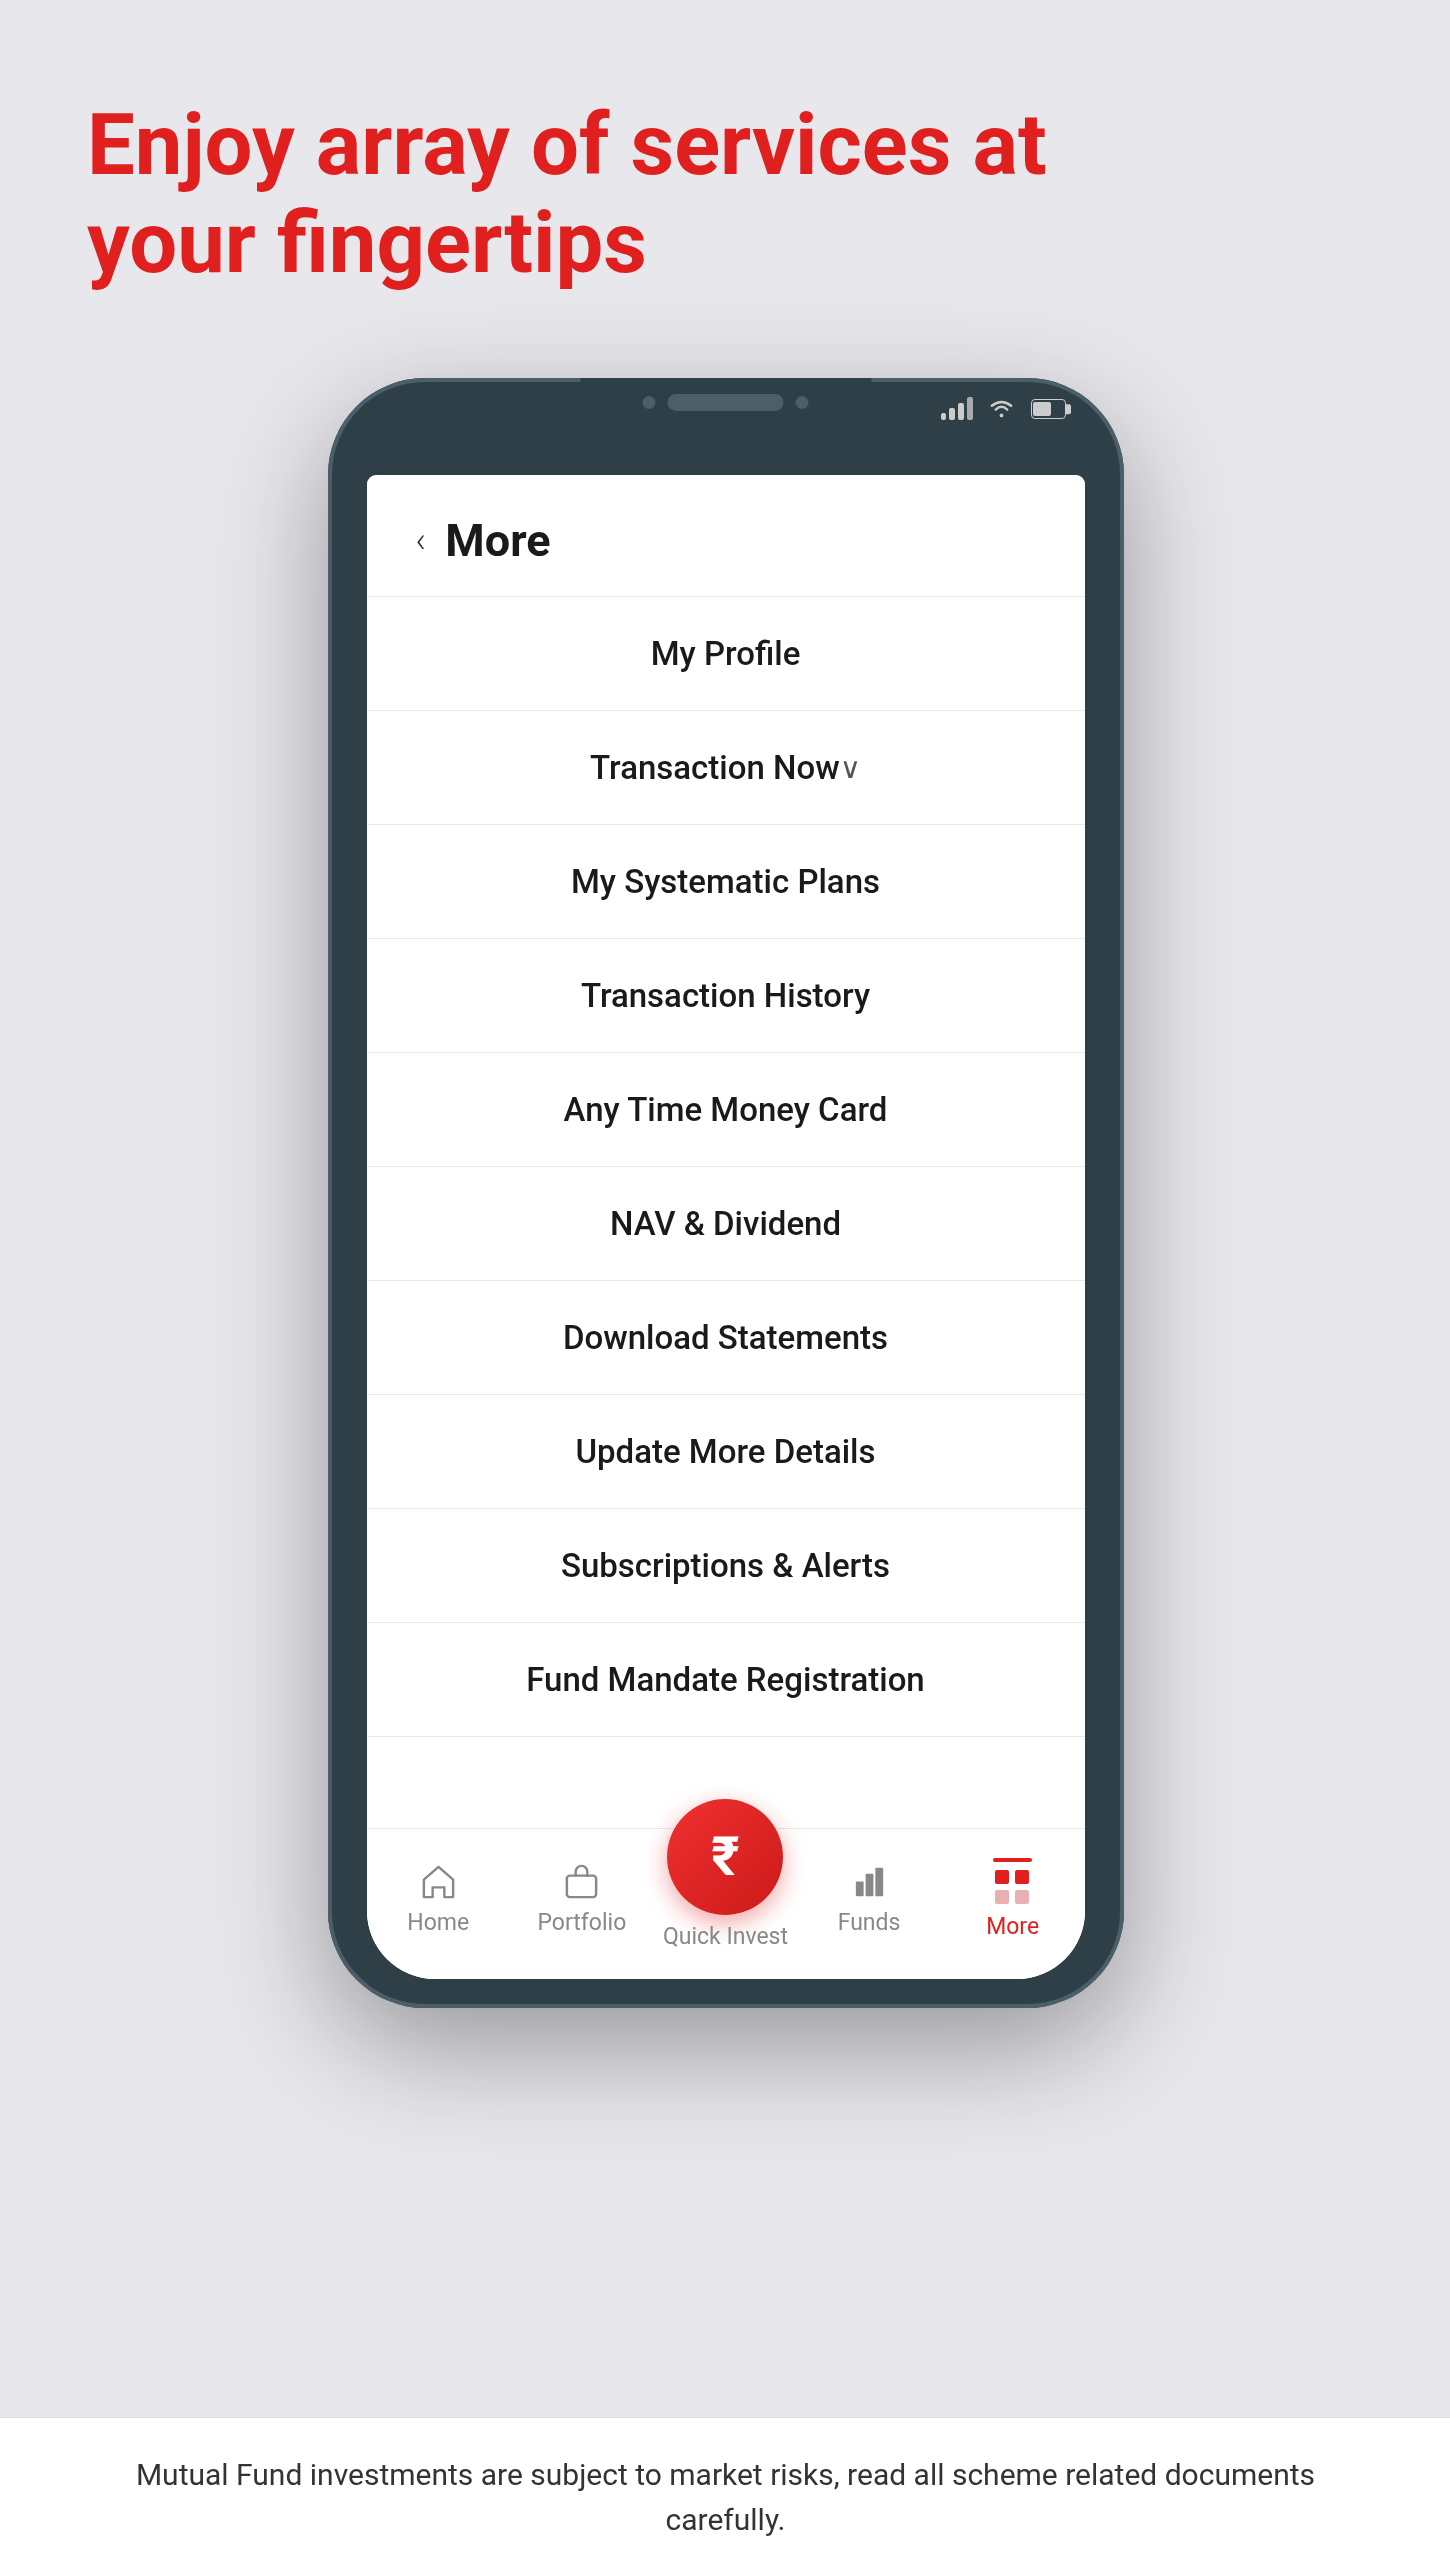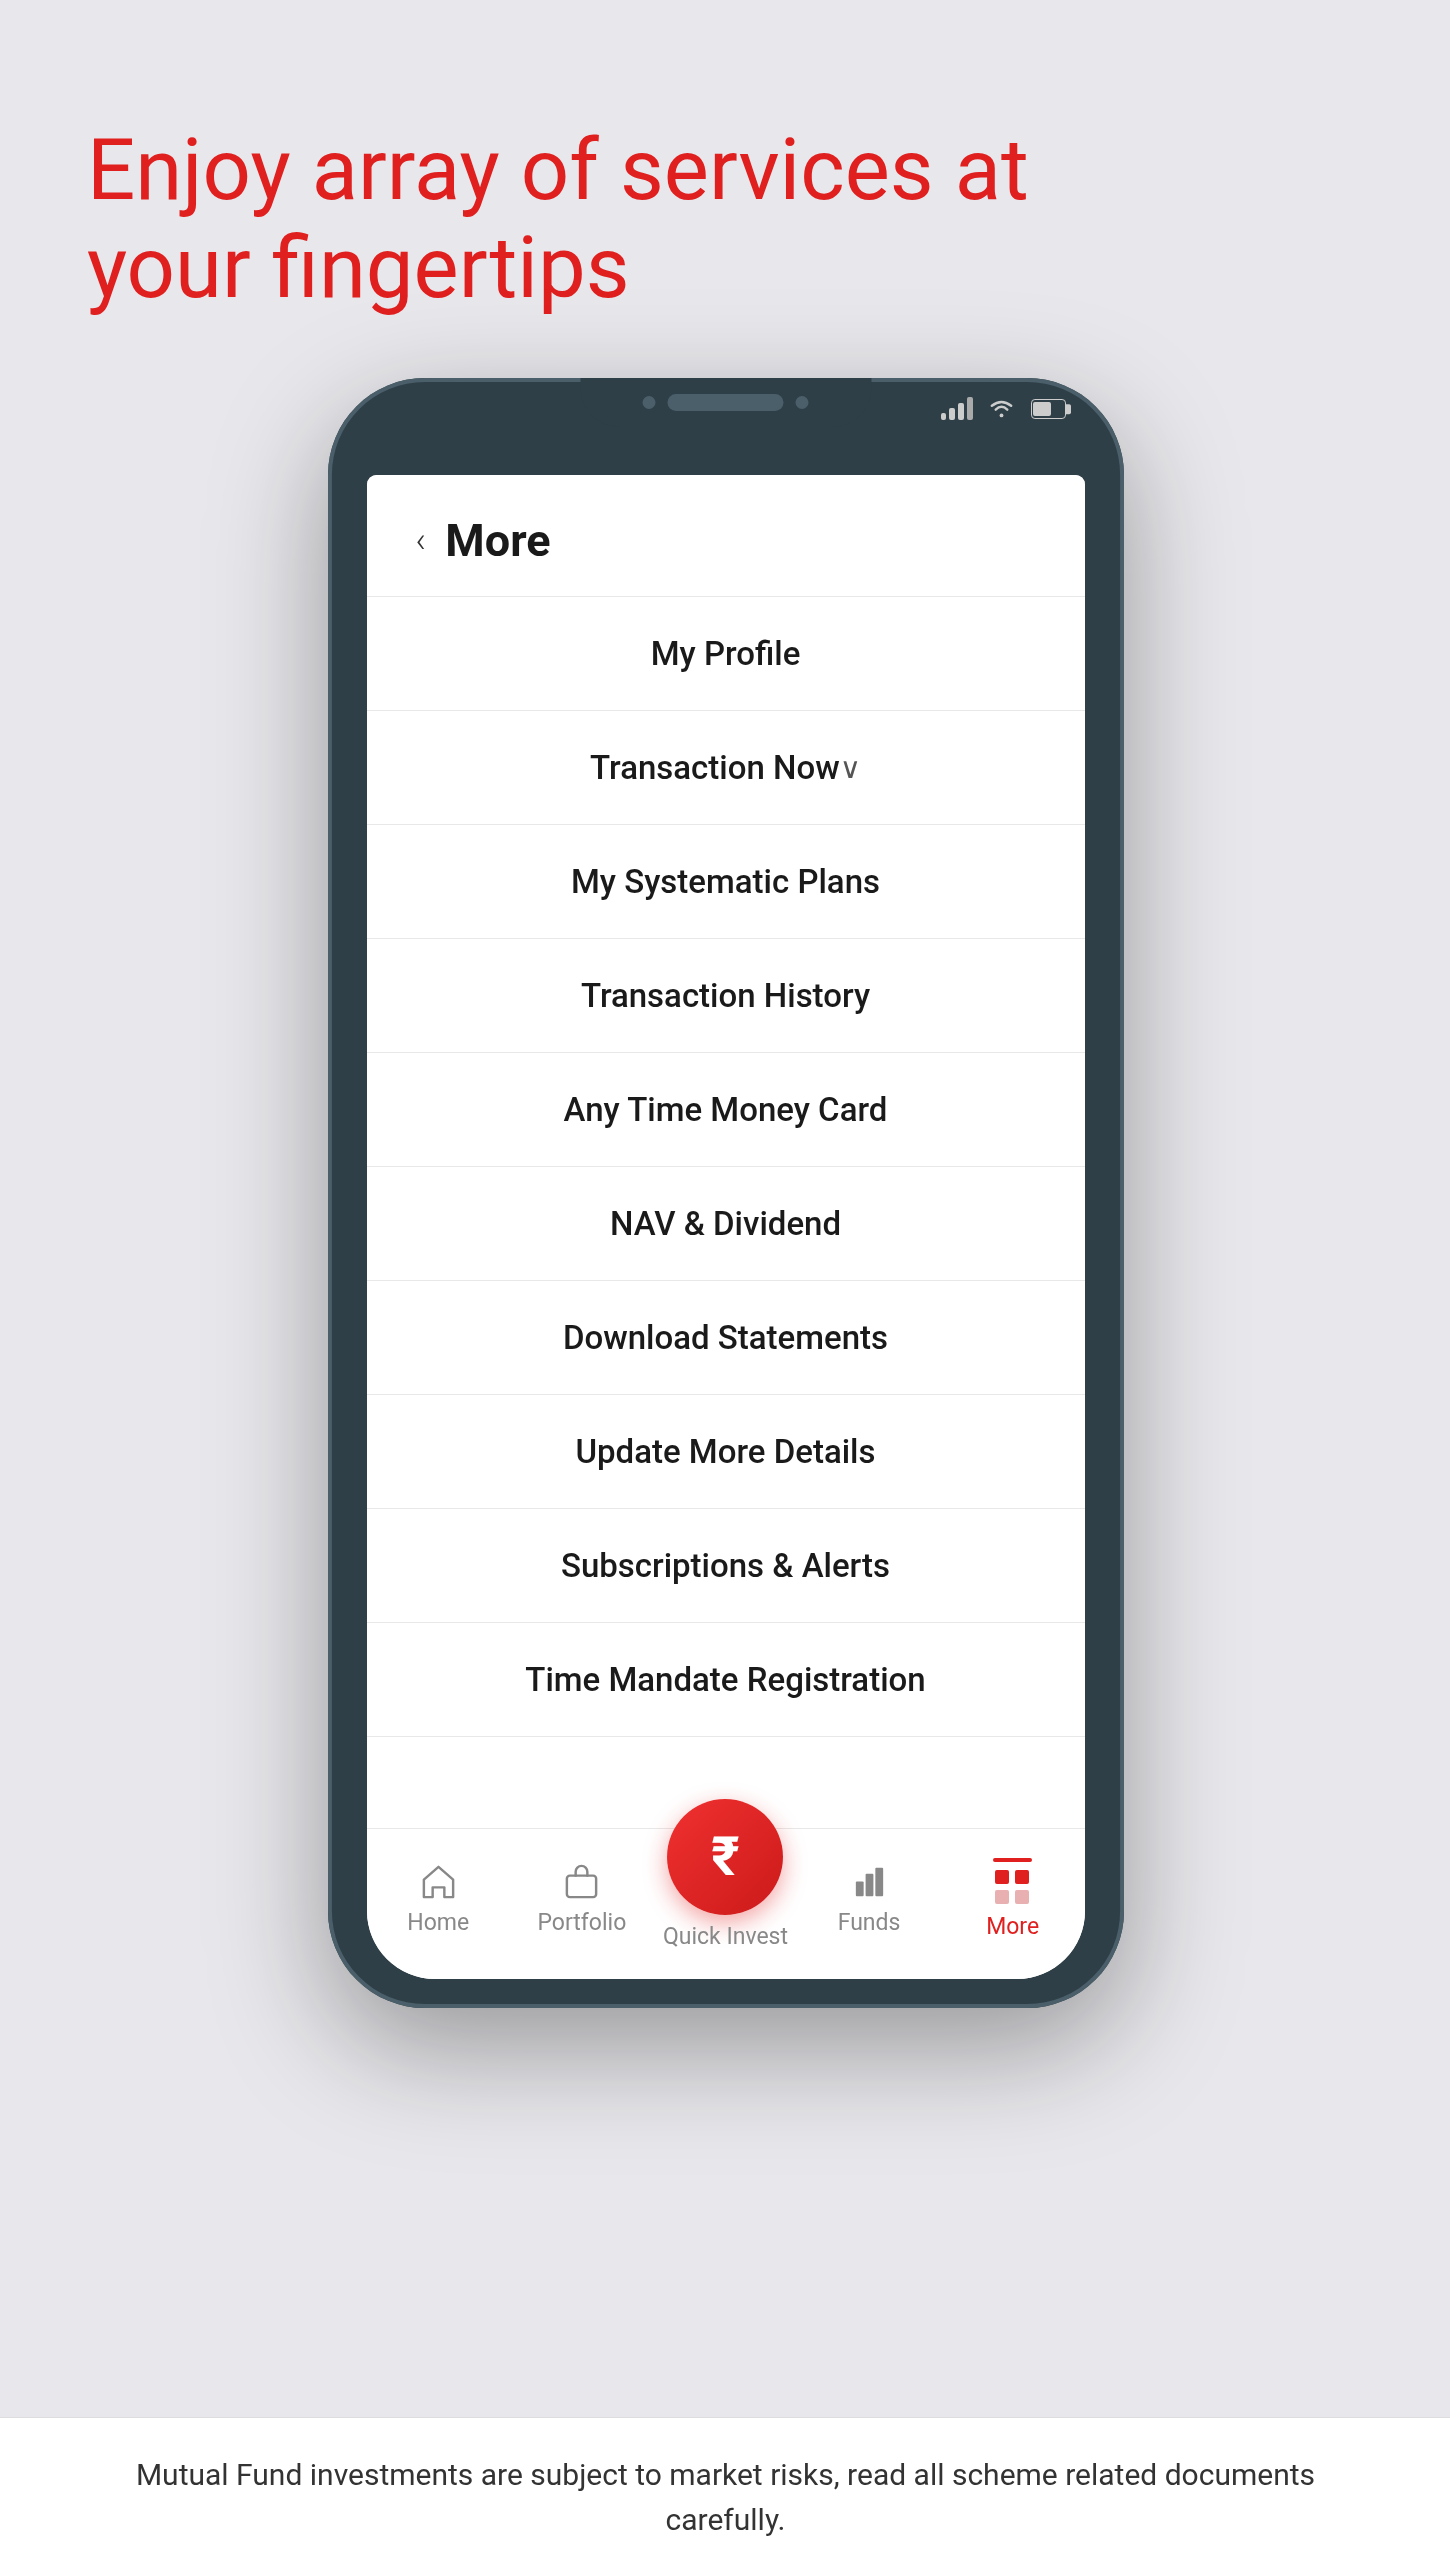--- a/index.html
+++ b/index.html
@@ -19,24 +19,23 @@
       background: #e8e8ec;
     }
 
     
     .headline {
       position: absolute;
       top: 97px;
       left: 87px;
       right: 87px;
       font-size: 85px;
-      font-weight: 400;
+      font-weight: 700;
       color: #e01f1f;
       line-height: 1.15;
-      margin-top: 25px;
     }
 
     
     .phone-frame {
       position: absolute;
       top: 378px;
       left: 50%;
       transform: translateX(-50%);
       width: 796px;
       height: 1630px;
@@ -367,21 +366,21 @@
       <div class="menu-item">
         <span class="menu-item-label">Download Statements</span>
       </div>
       <div class="menu-item">
         <span class="menu-item-label">Update More Details</span>
       </div>
       <div class="menu-item">
         <span class="menu-item-label">Subscriptions &amp; Alerts</span>
       </div>
       <div class="menu-item">
-        <span class="menu-item-label">Time Mandate Registration</span>
+        <span class="menu-item-label">Fund Mandate Registration</span>
       </div>
 
     </div>
 
     <div class="bottom-nav">
 
       <div class="nav-item">
         <svg width="39" height="39" viewBox="0 0 40 40" fill="none">
           <path d="M5 18L20 5L35 18V36H26V26H14V36H5V18Z" stroke="#888" stroke-width="2.5" fill="none" stroke-linejoin="round"></path>
         </svg>

